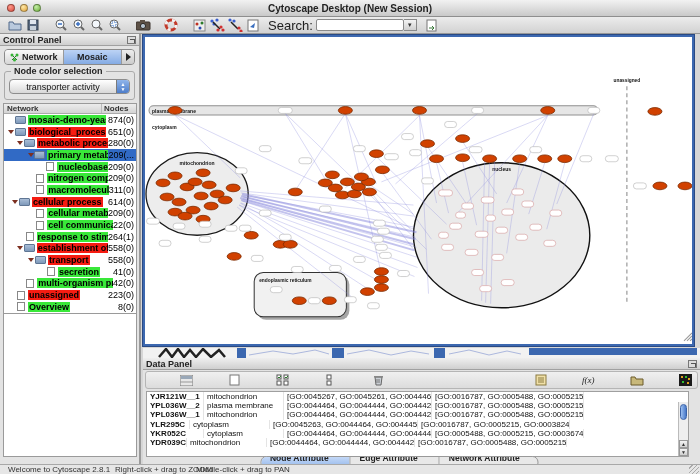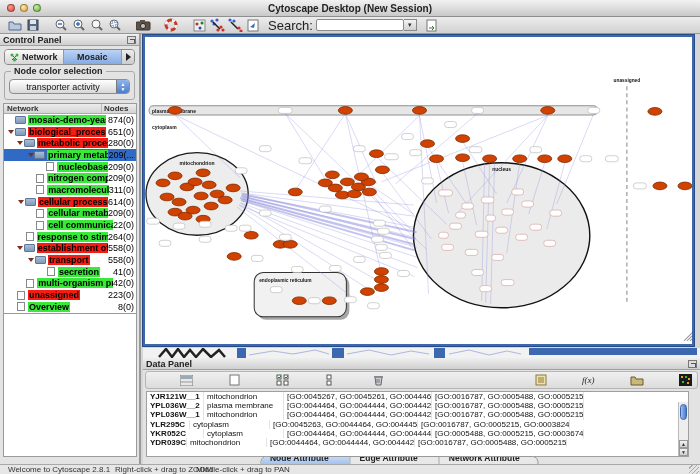--- a/index.html
+++ b/index.html
@@ -314,21 +314,21 @@
             <span class="tw-file"></span>
             <span class="chip green">nitrogen compo</span>
             <span class="tree-count">209(0)</span>
           </div>
           <div class="tree-row" style="padding-left: 23px;">
             <span class="tw-arrow"></span>
             <span class="tw-file"></span>
             <span class="chip green">macromolecule</span>
             <span class="tree-count">311(0)</span>
           </div>
-          <div class="tree-row" style="padding-left: 13px;">
+          <div class="tree-row" style="padding-left: 7px;">
             <span class="tw-arrow">
               <i></i>
             </span>
             <span class="tw-folder"></span>
             <span class="chip red">cellular process</span>
             <span class="tree-count">614(0)</span>
           </div>
           <div class="tree-row" style="padding-left: 23px;">
             <span class="tw-arrow"></span>
             <span class="tw-file"></span>
@@ -338,21 +338,21 @@
           <div class="tree-row" style="padding-left: 23px;">
             <span class="tw-arrow"></span>
             <span class="tw-file"></span>
             <span class="chip green">cell communicat</span>
             <span class="tree-count">22(0)</span>
           </div>
           <div class="tree-row" style="padding-left: 13px;">
             <span class="tw-arrow"></span>
             <span class="tw-file"></span>
             <span class="chip green">response to stimulu</span>
-            <span class="tree-count">264(0)</span>
+            <span class="tree-count">264(1)</span>
           </div>
           <div class="tree-row" style="padding-left: 13px;">
             <span class="tw-arrow">
               <i></i>
             </span>
             <span class="tw-folder"></span>
             <span class="chip red">establishment of lo</span>
             <span class="tree-count">558(0)</span>
           </div>
           <div class="tree-row" style="padding-left: 23px;">

